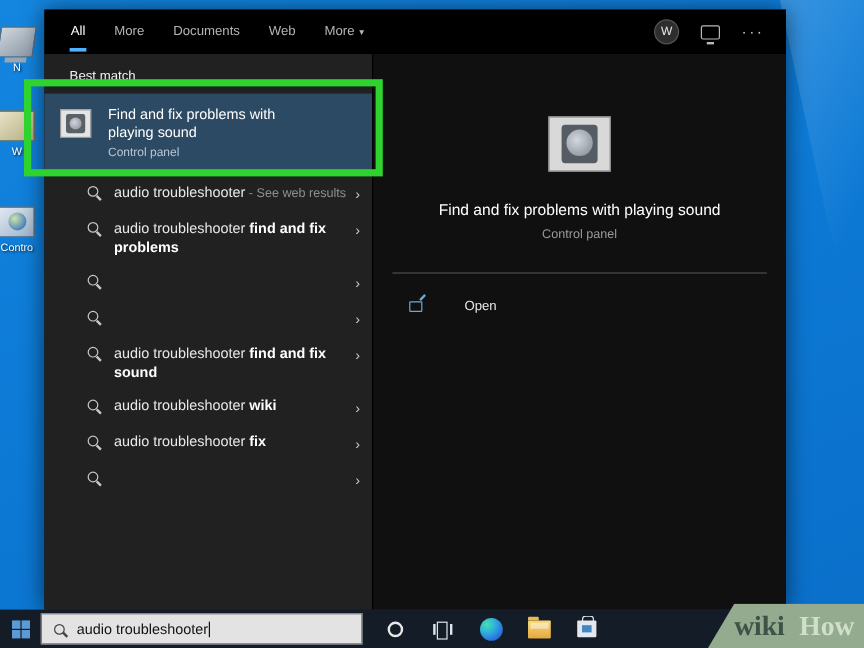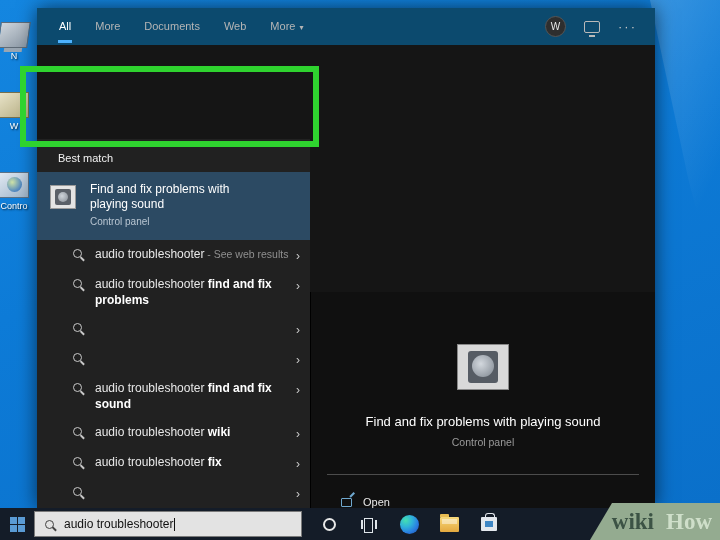--- a/index.html
+++ b/index.html
@@ -19,32 +19,32 @@
   .glyph-monitor { background:linear-gradient(145deg,#cfd6dd,#8b98a5); border:1px solid #5f6b77; transform:skewX(-8deg); }
   .glyph-monitor::after { content:''; position:absolute; left:6px; bottom:-5px; width:18px; height:4px; background:#9aa6b2; }
   .glyph-app { background:linear-gradient(145deg,#e8e3c8,#b6ae83); border:1px solid #77704d; }
   .glyph-cpl { background:linear-gradient(145deg,#dfe8f2,#9fb4c8); border:1px solid #5d7286; }
   .glyph-cpl::after { content:''; position:absolute; left:7px; top:4px; width:15px; height:15px; border-radius:50%;
                       background:radial-gradient(circle at 35% 35%, #cfe3a8, #4f86c0 70%); }
 
   
   .flyout { position:absolute; left:37px; top:8px; width:618px; height:500px; display:flex; flex-direction:column;
             background:#151515; box-shadow:0 0 18px rgba(0,0,0,.6); }
-  .tabsbar { height:37px; background:#0c4a6e; display:flex; align-items:center; padding-left:21px; position:relative; flex:0 0 auto; }
+  .tabsbar { height:37px; background:#000000; display:flex; align-items:center; padding-left:21px; position:relative; flex:0 0 auto; }
   .tab { color:#b5b5b5; font-size:11px; margin-right:22px; padding:10px 1px 8px 1px; border-bottom:3px solid transparent; cursor:default; }
   .tab.active { color:#fff; border-bottom-color:#4db2ff; }
   .tab .caret { font-size:8px; margin-left:4px; color:#b5b5b5; }
   .tabs-right { position:absolute; right:18px; top:0; height:37px; display:flex; align-items:center; gap:18px; }
   .avatar { width:21px; height:21px; border-radius:50%; background:#2e2e2e; border:1px solid #555;
             color:#e8e8e8; font-size:10px; display:flex; align-items:center; justify-content:center; }
   .devices-ic { width:16px; height:12px; border:1.5px solid #b9b9b9; border-radius:2px; position:relative; }
   .devices-ic::after { content:''; position:absolute; left:4px; bottom:-5px; width:6px; height:2px; background:#b9b9b9; }
   .ellipsis { color:#c9c9c9; font-size:13px; letter-spacing:2px; line-height:10px; }
 
-  .flyout-body { flex:1; display:flex; min-height:0;align-items:flex-end; }
+  .flyout-body { flex:1; display:flex; min-height:0; }
   .left-col { width:273px; background:#212121; flex:0 0 auto; }
   .right-col { flex:1; background:#101010; border-left:1px solid #000; display:flex; flex-direction:column; }
 
   .sec-heading { color:#f2f2f2; font-size:11px; padding:13px 0 8px 21px; }
   .best-item { height:68px; background:#2c4a63; display:flex; align-items:flex-start; padding:10px 12px 0 13px; cursor:pointer; }
   .best-ic { width:26px; height:24px; background:#e4e4e4; border:1px solid #9a9a9a; margin:3px 14px 0 0; position:relative; flex:0 0 auto; }
   .best-ic::before { content:''; position:absolute; left:4px; top:3px; width:16px; height:16px; background:#5a6068; border-radius:2px; }
   .best-ic::after { content:''; position:absolute; left:7px; top:6px; width:10px; height:10px; border-radius:50%;
                     background:radial-gradient(circle at 40% 40%, #cfd4da, #848b93); }
   .best-text .t { color:#fff; font-size:12px; line-height:15px; width:170px; }
@@ -59,21 +59,21 @@
   .sugg-chev { margin-left:auto; color:#c9c9c9; font-size:12px; line-height:16px; padding-top:2px; }
 
   .preview { display:flex; flex-direction:column; align-items:center; padding-top:52px; }
   .pv-icon { width:52px; height:46px; background:#d9d9d9; border:1px solid #888; position:relative; }
   .pv-icon::before { content:''; position:absolute; left:10px; top:6px; width:30px; height:32px; background:#565c64; border-radius:3px; }
   .pv-icon::after { content:''; position:absolute; left:14px; top:10px; width:22px; height:22px; border-radius:50%;
                     background:radial-gradient(circle at 40% 40%, #d3d8de, #7e868f); }
   .pv-title { color:#fff; font-size:13px; margin-top:24px; }
   .pv-sub { color:#9a9a9a; font-size:10.5px; margin-top:7px; }
   .pv-div { width:calc(100% - 32px); height:1px; background:#4c4c4c; margin-top:26px; }
-  .pv-open { align-self:flex-start; display:flex; align-items:center; margin:21px 0 0 30px; cursor:pointer; }
+  .pv-open { align-self:flex-start; display:flex; align-items:center; margin:21px 0 0 30px; cursor:pointer;gap:24px; }
   .open-ic { width:11px; height:9px; border:1.5px solid #6fa8cf; border-radius:1px; position:relative; margin-right:11px; }
   .open-ic::after { content:''; position:absolute; right:-4px; top:-5px; width:6px; height:1.5px; background:#6fa8cf; transform:rotate(-45deg); }
   .pv-open span.lbl { color:#e8e8e8; font-size:11px; }
 
   
   .annotation { position:absolute; left:20px; top:66px; width:299px; height:81px;
                 border:6px solid #2fd32f; z-index:60; pointer-events:none; }
 
   
   .taskbar { position:absolute; left:0; bottom:0; width:720px; height:32px; background:#141c28;

